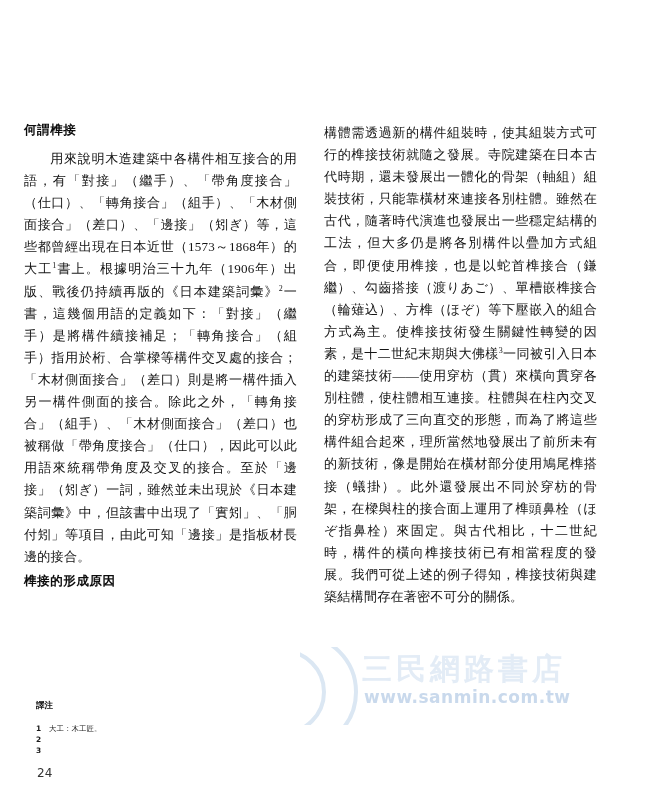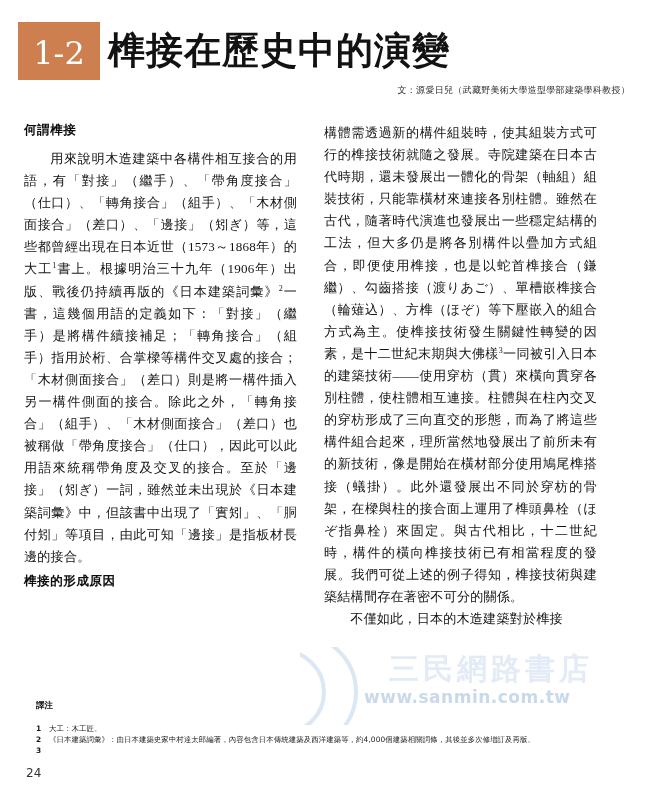--- a/index.html
+++ b/index.html
@@ -140,21 +140,20 @@
   .wm-text-cn {
     position: absolute;
     left: 44px;
     top: 4px;
     font-size: 30px;
     font-weight: bold;
     letter-spacing: 4px;
     color: #e3ecf6;
     font-family: "DejaVu Sans", "Liberation Sans", sans-serif;
     white-space: nowrap;
-    margin-left: 27px;
   }
   .wm-text-url {
     position: absolute;
     left: 46px;
     top: 42px;
     font-size: 17px;
     letter-spacing: 0.5px;
     color: #c9d9ec;
     font-family: "DejaVu Sans", "Liberation Sans", sans-serif;
     white-space: nowrap;
@@ -195,51 +194,44 @@
   .rule {
     position: absolute;
     left: 20px;
     top: 760px;
     width: 610px;
     height: 0;
     border-top: 0px solid #ffffff;
   }
   .page-number {
     position: absolute;
-    left: 26px;
+    left: 37px;
     top: 766px;
     font-size: 12px;
     color: #333;
     font-family: "DejaVu Sans", "Liberation Sans", sans-serif;
   }
 </style>
 </head>
 <body>
 
 <div class="page">
 
-  <div class="header">
-    <div class="section-badge"></div>
-    <div class="section-num">1-2</div>
-    <div class="chapter-title">榫接在歷史中的演變</div>
-    <div class="byline">文：源愛日兒（武藏野美術大學造型學部建築學科教授）</div>
-  </div>
 
   <div class="columns">
 
     <div class="col">
       <div class="sub-head">何謂榫接</div>
       <p class="body indent"><span>用來說明木造建築中各構件相互接合的用語，有「對接」（繼手）、「帶角度接合」（仕口）、「轉角接合」（組手）、「木材側面接合」（差口）、「邊接」（矧ぎ）等，這些都曾經出現在日本近世（1573～1868年）的大工</span><sup class="fn">1</sup><span>書上。根據明治三十九年（1906年）出版、戰後仍持續再版的《日本建築詞彙》</span><sup class="fn">2</sup><span>一書，這幾個用語的定義如下：「對接」（繼手）是將構件續接補足；「轉角接合」（組手）指用於桁、合掌樑等構件交叉處的接合；「木材側面接合」（差口）則是將一構件插入另一構件側面的接合。除此之外，「轉角接合」（組手）、「木材側面接合」（差口）也被稱做「帶角度接合」（仕口），因此可以此用語來統稱帶角度及交叉的接合。至於「邊接」（矧ぎ）一詞，雖然並未出現於《日本建築詞彙》中，但該書中出現了「實矧」、「胴付矧」等項目，由此可知「邊接」是指板材長邊的接合。</span></p>
 
       <div class="sub-head spaced">榫接的形成原因</div>
     </div>
 
     <div class="col">
       <p class="body"><span>構體需透過新的構件組裝時，使其組裝方式可行的榫接技術就隨之發展。寺院建築在日本古代時期，還未發展出一體化的骨架（軸組）組裝技術，只能靠橫材來連接各別柱體。雖然在古代，隨著時代演進也發展出一些穩定結構的工法，但大多仍是將各別構件以疊加方式組合，即便使用榫接，也是以蛇首榫接合（鎌繼）、勾齒搭接（渡りあご）、單槽嵌榫接合（輪薙込）、方榫（ほぞ）等下壓嵌入的組合方式為主。使榫接技術發生關鍵性轉變的因素，是十二世紀末期與大佛樣</span><sup class="fn">3</sup><span>一同被引入日本的建築技術——使用穿枋（貫）來橫向貫穿各別柱體，使柱體相互連接。柱體與在柱內交叉的穿枋形成了三向直交的形態，而為了將這些構件組合起來，理所當然地發展出了前所未有的新技術，像是開始在橫材部分使用鳩尾榫搭接（蟻掛）。此外還發展出不同於穿枋的骨架，在樑與柱的接合面上運用了榫頭鼻栓（ほぞ指鼻栓）來固定。與古代相比，十二世紀時，構件的橫向榫接技術已有相當程度的發展。我們可從上述的例子得知，榫接技術與建築結構間存在著密不可分的關係。</span></p>
-      <p class="body indent">不僅如此，日本的木造建築對於榫接</p>
     </div>
 
   </div>
 
   <div class="watermark">
     <div class="wm-arcs">
       <div class="wm-arc wm-a1"></div>
       <div class="wm-arc wm-a2"></div>
 
     </div>
@@ -249,21 +241,20 @@
 
   <div class="footnotes">
     <div class="fn-title">譯注</div>
 
     <div class="fn-row">
       <span class="fn-num">1</span>
       <span class="fn-text">大工：木工匠。</span>
     </div>
     <div class="fn-row">
       <span class="fn-num">2</span>
-      <span class="fn-text">《日本建築詞彙》：由日本建築史家中村達太郎編著，內容包含日本傳統建築及西洋建築等，約4,000個建築相關詞條，其後並多次修增訂及再版。</span>
     </div>
     <div class="fn-row">
       <span class="fn-num">3</span>
     </div>
   </div>
 
   <div class="rule"></div>
   <div class="page-number">24</div>
 
 </div>

